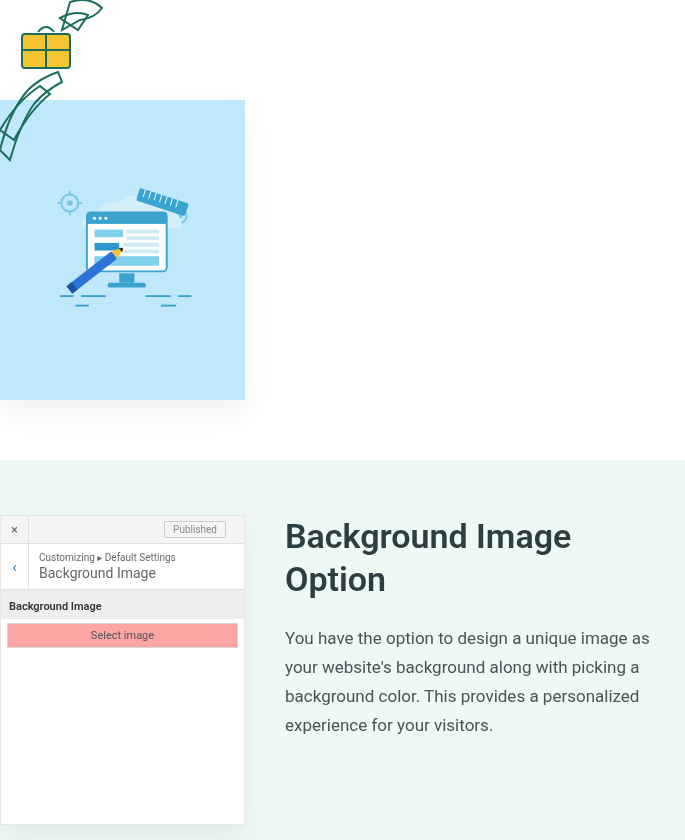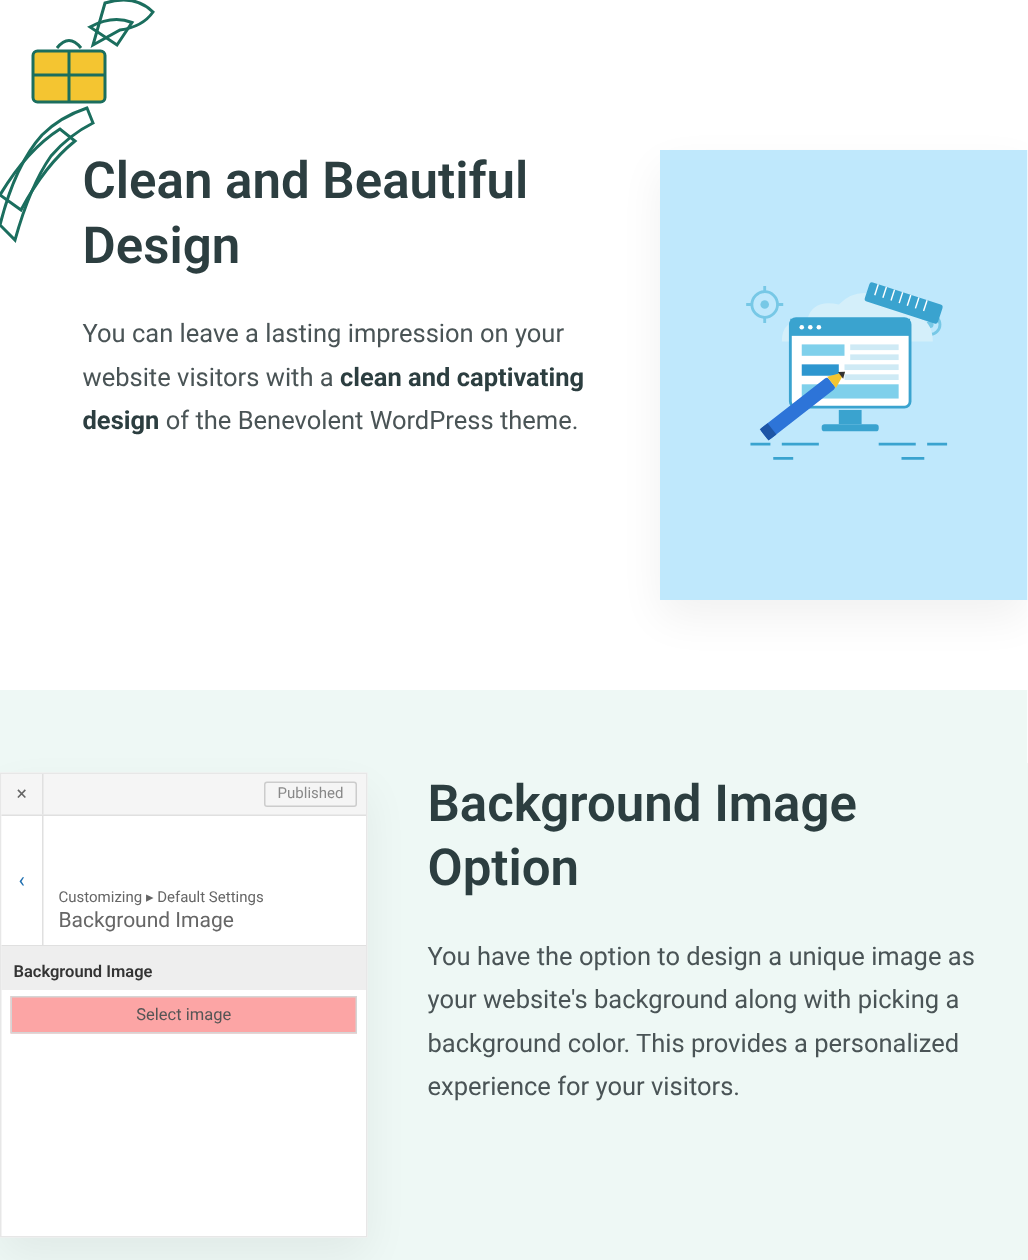--- a/index.html
+++ b/index.html
@@ -85,21 +85,21 @@
   width: 28px;
   text-align: center;
   font-size: 13px;
   color: #666;
   border-right: 1px solid #e0e0e0;
   line-height: 27px;
 }
 .cust-pub {
   border: 1px solid #ccc;
   padding: 2px 8px;
-  margin-right: 6px;
+  margin-right: 18px;
   border-radius: 2px;
   font-size: 10px;
   color: #888;
 }
 .cust-crumb-row {
   display: flex;
   align-items: stretch;
   border-bottom: 1px solid #e0e0e0;
   background: #fff;
 }
@@ -107,21 +107,20 @@
   width: 28px;
   display: flex;
   align-items: center;
   justify-content: center;
   border-right: 1px solid #e0e0e0;
   color: #2271b1;
   font-size: 14px;
 }
 .cust-crumb-text {
   padding: 8px 10px 8px 10px;
-  margin-top: 40px;
 }
 .cust-crumb-small { font-size: 10px; color: #666; }
 .cust-crumb-large { font-size: 14px; color: #666; margin-top: 2px; }
 .cust-label {
   padding: 10px 8px 6px 8px;
   font-size: 11px;
   font-weight: 600;
   color: #333;
   background: #eeeeee;
 }
@@ -151,26 +150,20 @@
       <path d="M60 18 Q75 10 88 15 L78 30 Z" fill="none" stroke="#1b6e5e" stroke-width="2"></path>
       <rect x="22" y="34" width="48" height="34" rx="3" fill="#f4c531" stroke="#1b6e5e" stroke-width="2"></rect>
       <path d="M22 50 L70 50 M46 34 L46 68" stroke="#1b6e5e" stroke-width="2"></path>
       <path d="M38 32 Q46 22 54 32" fill="none" stroke="#1b6e5e" stroke-width="2"></path>
       <path d="M0 150 Q10 110 28 90 Q40 78 58 72 L62 82 Q46 90 34 104 Q20 124 10 160 Z" fill="none" stroke="#1b6e5e" stroke-width="2"></path>
       <path d="M0 130 Q18 100 40 86 L50 94 Q30 110 14 140 Z" fill="none" stroke="#1b6e5e" stroke-width="2"></path>
     </svg>
   </div>
 
   <div class="content-row">
-    <div class="text-col">
-      <h2 class="heading">Clean and Beautiful Design</h2>
-      <p class="body-text">
-        <span>You can leave a lasting impression on your website visitors with a </span><strong>clean and captivating design</strong><span> of the Benevolent WordPress theme.</span>
-      </p>
-    </div>
     <div class="image-col">
       <div class="design-card">
         <svg viewBox="0 0 200 160" width="190" height="155">
 
           <circle cx="44" cy="30" r="9" fill="none" stroke="#77c8e6" stroke-width="2"></circle>
           <circle cx="44" cy="30" r="3" fill="#77c8e6"></circle>
           <g stroke="#77c8e6" stroke-width="2">
             <line x1="44" y1="17" x2="44" y2="21"></line>
               <line x1="44" y1="39" x2="44" y2="43"></line>
             <line x1="31" y1="30" x2="35" y2="30"></line>

